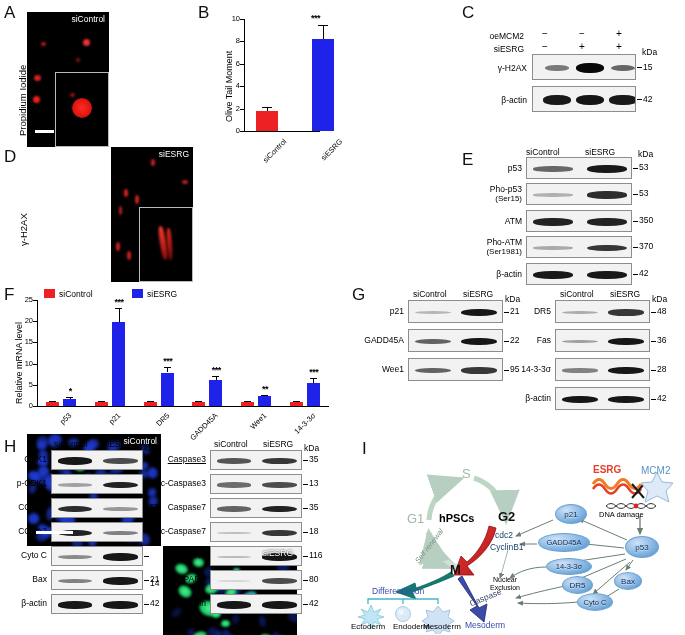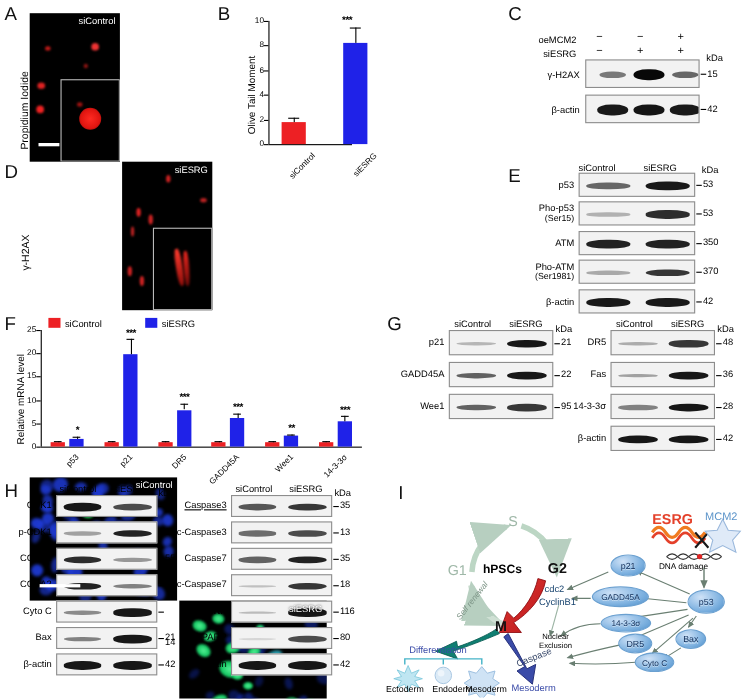--- a/index.html
+++ b/index.html
@@ -692,21 +692,21 @@
     <path d="M88,170 l5,6 7,-2 -2,7 6,4 -6,4 2,7 -7,-2 -5,6 -5,-6 -7,2 2,-7 -6,-4 6,-4 -2,-7 7,2 z" fill="#cfe3f5" stroke="#9dbfe0" stroke-width="0.9"></path>
   </svg>
 
   <span class="dlabel" style="left:112px;top:30px;font-size:13px;color:#9fb8a8;">S</span>
   <span class="dlabel" style="left:57px;top:75px;font-size:13px;color:#9fb8a8;">G1</span>
   <span class="dlabel" style="left:148px;top:73px;font-size:13px;font-weight:bold;color:#111;">G2</span>
   <span class="dlabel" style="left:100px;top:126px;font-size:13px;font-weight:bold;color:#111;">M</span>
   <span class="dlabel" style="left:89px;top:76px;font-size:11px;font-weight:bold;">hPSCs</span>
   <span class="dlabel" style="left:70px;top:120px;font-size:7.5px;font-style:italic;color:#7e9587;transform:rotate(-52deg);transform-origin:left bottom;">Self renewal</span>
 
-  <span class="dlabel" style="left:243px;top:28px;font-size:13px;font-weight:bold;color:#E4402A;">ESRG</span>
+  <span class="dlabel" style="left:243px;top:28px;font-size:10px;font-weight:bold;color:#E4402A;">ESRG</span>
   <span class="dlabel" style="left:291px;top:29px;font-size:10px;color:#5a93c9;">MCM2</span>
   <span class="dlabel" style="left:249px;top:74px;font-size:7.5px;">DNA damage</span>
 
   <div class="node nodeblue" style="left:275px;top:100px;width:34px;height:22px;">
       <span>p53</span>
     </div>
   <div class="node nodeblue" style="left:205px;top:68px;width:32px;height:20px;">
       <span>p21</span>
     </div>
   <div class="node nodeblue" style="left:188px;top:97px;width:52px;height:19px;font-size:7.5px;">

